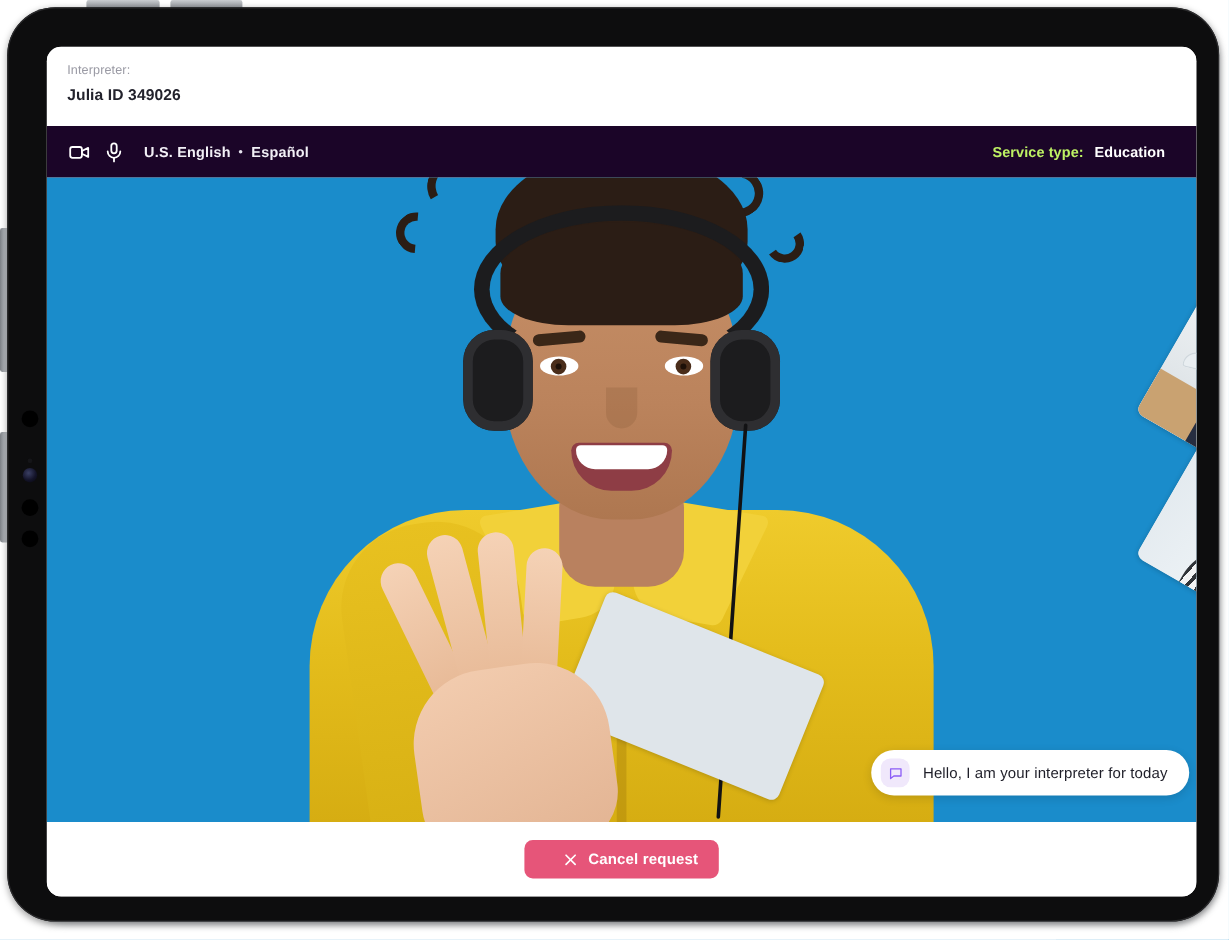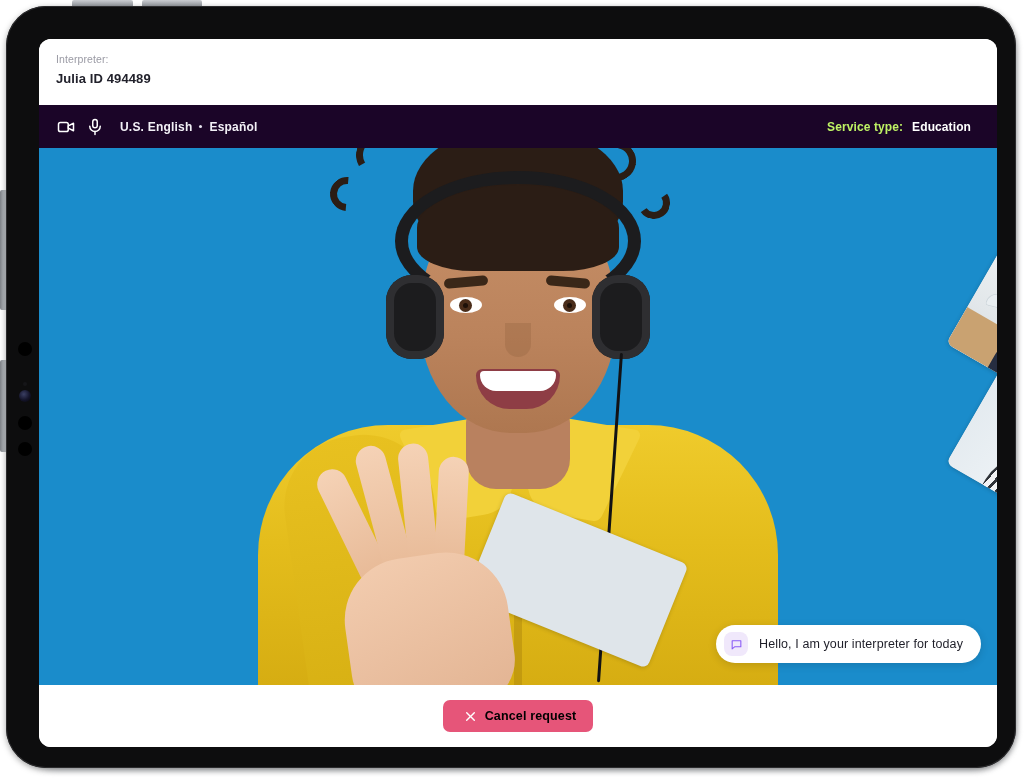--- a/index.html
+++ b/index.html
@@ -376,21 +376,21 @@
   .t2-body {
     position: absolute; left: 42px; bottom: -4px;
     width: 116px; height: 54px;
     background: repeating-linear-gradient(102deg,#2f3338 0px,#2f3338 3px,#f2f3f4 3px,#f2f3f4 8px);
     border-radius: 44px 44px 0 0;
   }
 
   
   .chat-bubble {
     position: absolute;
-    right: 16px; bottom: 22px;
+    right: 6px; bottom: 22px;
     height: 38px;
     background: #ffffff;
     border-radius: 19px;
     display: flex;
     align-items: center;
     padding: 0 18px 0 8px;
     gap: 11px;
     box-shadow: 0 2px 8px rgba(0,0,0,.14);
   }
   .chat-ico {
@@ -412,24 +412,24 @@
     height: 62px;
     flex: none;
     background: #ffffff;
     display: flex;
     align-items: center;
     justify-content: center;
   }
   .cancel-btn {
     display: flex; align-items: center; gap: 8px;
     background: #e65579;
-    color: #000000;
+    color: #ffffff;
     border: none;
     border-radius: 7px;
-    padding: 9px 17px 9px 21px;
+    padding: 9px 17px 9px 32px;
     font-size: 12.5px;
     font-weight: bold;
     font-family: "Liberation Sans", sans-serif;
     letter-spacing: .15px;
     cursor: pointer;
   }
 </style>
 </head>
 <body>
 
@@ -448,21 +448,21 @@
     <div class="sensor s1"></div>
     <div class="sensor s2"></div>
     <div class="sensor s3"></div>
     <div class="sensor s4"></div>
     <div class="sensor s5"></div>
 
     <div class="screen">
 
       <div class="app-header">
         <div class="hdr-label">Interpreter:</div>
-        <div class="hdr-value">Julia ID 494489</div>
+        <div class="hdr-value">Julia ID 349026</div>
       </div>
 
       <div class="toolbar">
         <div class="tb-left">
           <span class="tb-icon">
             <svg viewBox="0 0 24 24" width="18" height="18" fill="none" stroke="#ffffff" stroke-width="2" stroke-linecap="round" stroke-linejoin="round">
               <rect x="2" y="6" width="13" height="12" rx="2.5"></rect>
               <path d="M15 10.5 L22 7 L22 17 L15 13.5 Z"></path>
             </svg>
           </span>

